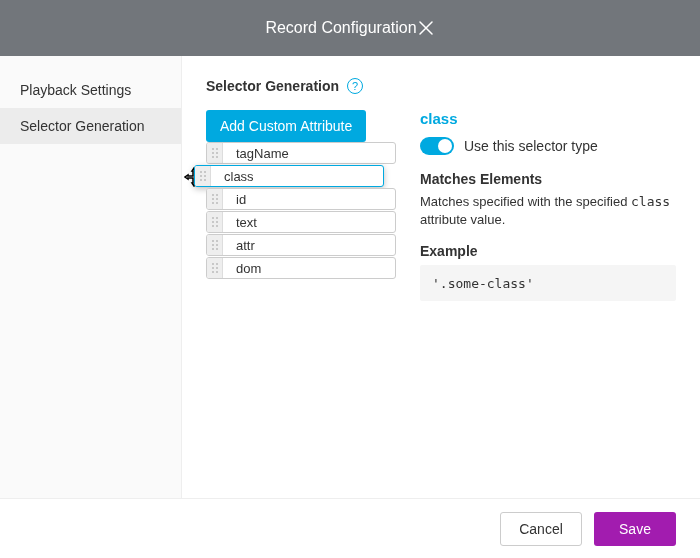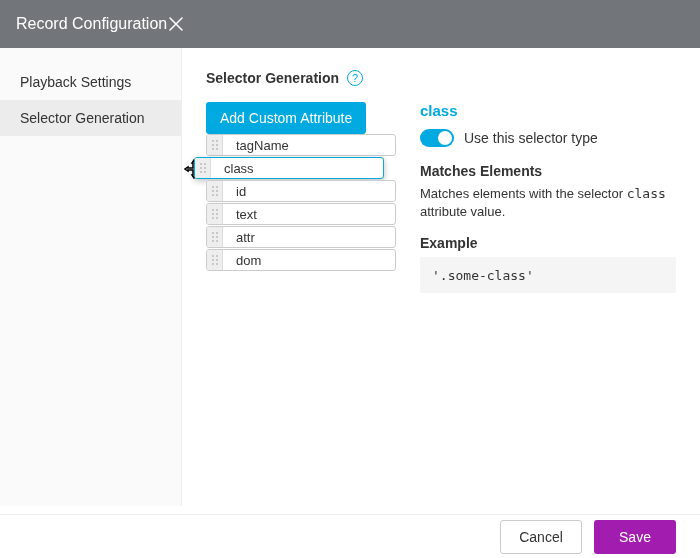--- a/index.html
+++ b/index.html
@@ -1,18 +1,18 @@
 <!DOCTYPE html>
 <html><head>
 <meta charset="utf-8">
 <style>
   * { box-sizing: border-box; }
   html,body { margin:0; padding:0; font-family: -apple-system, "Helvetica Neue", Arial, sans-serif; font-size:14px; color:#333; }
   .window { width:700px; height:558px; position:relative; background:#fff; }
-  .titlebar { height:48px; background:#72767b; color:#fff; display:flex; align-items:center; padding:0 16px; justify-content:flex-start; }
+  .titlebar { height:56px; background:#72767b; color:#fff; display:flex; align-items:center; padding:0 16px; justify-content:center; }
   .titlebar .title { font-size:16px; font-weight:400; }
   .titlebar .close { cursor:pointer; width:18px; height:18px; display:flex; align-items:center; justify-content:center; }
   .body { display:flex; height:calc(100% - 40px - 60px); }
   .sidebar { width:182px; background:#fafafa; padding-top:16px; border-right:1px solid #eee; }
   .sidebar .nav-item { padding:10px 20px; font-size:14px; color:#333; cursor:pointer; }
   .sidebar .nav-item.active { background:#ececec; }
   .main { flex:1; padding:20px 24px 0 24px; display:flex; gap:24px; }
   .col-left { width:190px; }
   .col-right { flex:1; }
   .section-header { display:flex; align-items:center; gap:8px; margin-bottom:14px; height:20px; }
@@ -29,21 +29,21 @@
   .selector-item.dragging { box-shadow:0 2px 6px rgba(0,0,0,.25); transform:translateX(-12px); }
   .move-cursor { position:absolute; left:-22px; top:2px; width:20px; height:20px; display:flex; align-items:center; justify-content:center; }
   .detail-title { color:#00a9e0; font-size:15px; font-weight:700; margin:0 0 10px 0; }
   .toggle-row { display:flex; align-items:center; gap:10px; margin-bottom:16px; }
   .toggle { width:34px; height:18px; border-radius:10px; background:#00a9e0; position:relative; cursor:pointer; }
   .toggle .knob { position:absolute; right:2px; top:2px; width:14px; height:14px; background:#fff; border-radius:50%; }
   .sub-h { font-size:14px; font-weight:700; margin:0 0 6px 0; }
   .desc { font-size:13px; color:#333; margin:0 0 14px 0; line-height:1.4; }
   .desc code, .example code { font-family: ui-monospace, Menlo, monospace; font-size:13px; }
   .example { background:#f5f5f5; padding:10px 12px; border-radius:2px; }
-  .footer { position:absolute; bottom:0; left:0; right:0; height:44px; display:flex; align-items:center; justify-content:flex-end; gap:12px; padding:0 24px; border-top:1px solid #eee; background:#fff; }
+  .footer { position:absolute; bottom:0; left:0; right:0; height:60px; display:flex; align-items:center; justify-content:flex-end; gap:12px; padding:0 24px; border-top:1px solid #eee; background:#fff; }
   .btn { min-width:82px; height:34px; border-radius:3px; font-size:14px; cursor:pointer; }
   .btn-cancel { background:#fff; border:1px solid #ccc; color:#333; }
   .btn-save { background:#a21caf; border:none; color:#fff; }
 </style>
 </head>
 <body>
 
 <div class="window">
 
   <div class="titlebar">
@@ -192,21 +192,21 @@
         <div style="height:20px; margin-bottom:14px;"></div>
         <h3 class="detail-title">class</h3>
         <div class="toggle-row">
           <div class="toggle">
               <div class="knob"></div>
             </div>
           <span>Use this selector type</span>
         </div>
         <p class="sub-h">Matches Elements</p>
         <p class="desc">
-          <span>Matches elements with the selector </span><code>class</code><span> attribute value.</span>
+          <span>Matches specified with the specified </span><code>class</code><span> attribute value.</span>
         </p>
         <p class="sub-h">Example</p>
         <div class="example">
           <code>'.some-class'</code>
         </div>
       </div>
     </div>
   </div>
 
   <div class="footer">

